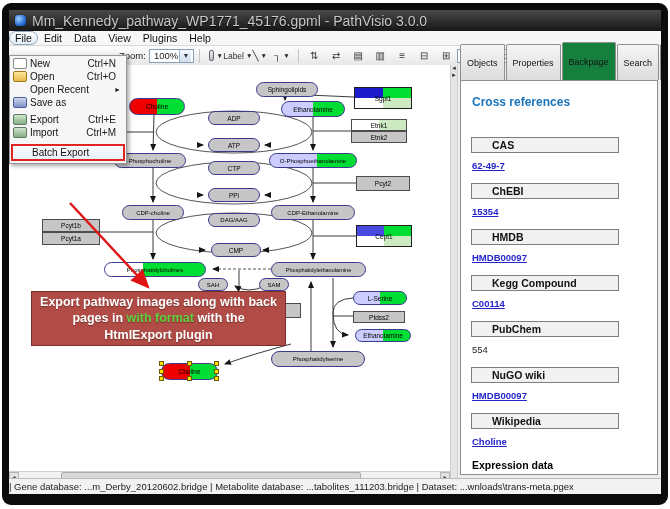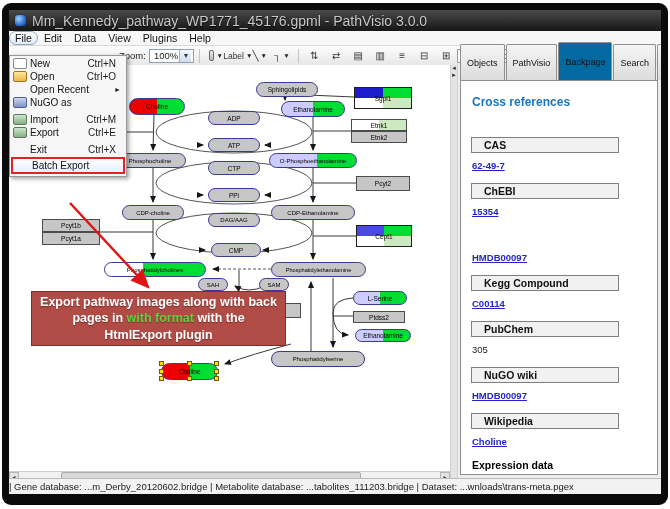--- a/index.html
+++ b/index.html
@@ -34,24 +34,24 @@
   .handle{position:absolute;width:5px;height:5px;background:#ffdf00;border:1px solid #6b5a00;box-sizing:border-box;transform:translate(-3px,-3px);z-index:4;}
   .annotation{position:absolute;left:22px;top:226px;width:255px;height:55px;background:#b04b45;border:1px solid #7d2f2b;box-sizing:border-box;z-index:5;color:#fff;font-weight:bold;font-size:12.5px;line-height:1.3;text-align:center;display:flex;align-items:center;justify-content:center;padding:2px 6px;text-shadow:0 1px 1px rgba(0,0,0,.35);}
   .annotation .hl{color:#5fd23d;}
   
   .divider{position:absolute;left:441px;width:8px;top:34px;bottom:16px;background:#e4e4e4;border-left:1px solid #cfcfcf;border-right:1px solid #cfcfcf;box-sizing:border-box;}
   .divider .darr{display:block;font-size:6px;color:#333;text-align:center;line-height:7px;}
   
   .panel{position:absolute;left:449px;right:0;top:34px;bottom:16px;background:#ededed;}
   .tabs{position:absolute;left:2px;top:0;right:0;height:15px;display:flex;align-items:flex-end;font-size:9px;color:#111;}
   .tab{padding:12px 6px;border:1px solid #8f8f8f;border-bottom:none;background:linear-gradient(#f5f5f5,#dcdcdc);margin-right:1px;border-radius:2px 2px 0 0;height:11px;display:flex;align-items:center;}
-  .tab.active{background:#0369a1;height:13px;font-weight:normal;}
+  .tab.active{background:#15803d;height:13px;font-weight:normal;}
   .panel-content{position:absolute;left:2px;right:3px;top:15px;bottom:3px;background:#fff;border:1px solid #8f8f8f;overflow:hidden;}
   .crossref-heading{position:absolute;left:11px;top:14px;color:#1b75bc;font-weight:bold;font-size:12px;}
-  .section-header{position:absolute;left:10px;width:148px;height:16px;background:#f1f1f1;border:1px solid #7e7e7e;box-sizing:border-box;font-weight:bold;font-size:10.5px;color:#111;padding:1px 0 0 12px;}
+  .section-header{position:absolute;left:10px;width:148px;height:16px;background:#f1f1f1;border:1px solid #7e7e7e;box-sizing:border-box;font-weight:bold;font-size:10.5px;color:#111;padding:1px 0 0 20px;}
   .section-value{position:absolute;left:11px;font-size:9.5px;font-weight:bold;}
   .section-value a{color:#2424cc;text-decoration:underline;}
   .section-value.plain{color:#222;font-weight:normal;}
   .panel-footer{position:absolute;left:11px;font-weight:bold;font-size:10.5px;color:#000;}
   
   .hscroll{position:absolute;left:0;top:440px;width:441px;height:10px;background:#f1f1f1;border-top:1px solid #d0d0d0;box-sizing:border-box;}
   .hs-btn{position:absolute;top:0;width:10px;height:9px;background:#e3e3e3;border:1px solid #b5b5b5;box-sizing:border-box;font-size:5px;color:#444;text-align:center;line-height:8px;}
   .hs-thumb{position:absolute;left:52px;top:0;width:300px;height:9px;background:#d9d9d9;border:1px solid #aaa;box-sizing:border-box;border-radius:2px;}
   .statusbar{position:absolute;left:0;right:0;bottom:0;height:15px;background:#f2f2f2;border-top:1px solid #bcbcbc;font-size:9.5px;color:#1c1c1c;display:flex;align-items:center;padding-left:0;white-space:nowrap;overflow:hidden;}
   
@@ -286,36 +286,37 @@
     </div>
 
     <div class="divider">
       <span class="darr">◄</span>
       <span class="darr">►</span>
     </div>
 
     <div class="panel">
       <div class="tabs" id="paneltabs">
           <span class="tab">Objects</span>
-          <span class="tab">PathVisio</span>
+          <span class="tab">Properties</span>
           <span class="tab active">Backpage</span>
           <span class="tab">Search</span>
           <span class="tab">Legend</span>
         </div>
       <div class="panel-content" id="panelcontent">
         <div class="crossref-heading">Cross references</div>
       <div class="section-header" style="top: 56px;">CAS</div>
           <div class="section-value" style="top: 79px;"><a href="#">62-49-7</a></div>
           <div class="section-header" style="top: 102px;">ChEBI</div>
           <div class="section-value" style="top: 125px;"><a href="#">15354</a></div>
+          <div class="section-header" style="top: 148px;">HMDB</div>
           <div class="section-value" style="top: 171px;"><a href="#">HMDB00097</a></div>
           <div class="section-header" style="top: 194px;">Kegg Compound</div>
           <div class="section-value" style="top: 217px;"><a href="#">C00114</a></div>
           <div class="section-header" style="top: 240px;">PubChem</div>
-          <div class="section-value plain" style="top: 263px;">305</div>
+          <div class="section-value plain" style="top: 263px;">554</div>
           <div class="section-header" style="top: 286px;">NuGO wiki</div>
           <div class="section-value" style="top: 309px;"><a href="#">HMDB00097</a></div>
           <div class="section-header" style="top: 332px;">Wikipedia</div>
           <div class="section-value" style="top: 355px;"><a href="#">Choline</a></div>
           <div class="panel-footer" style="top: 378px;">Expression data</div>
         </div>
     </div>
 
     <div class="filemenu" id="filemenu">
         <div class="fm-item">
@@ -334,43 +335,38 @@
         </div>
         <div class="fm-item">
           <span class="fm-icon"></span>
           <span class="fm-label">Open Recent</span>
           <span class="fm-sub">►</span>
         </div>
         <div class="fm-item">
           <span class="fm-icon">
             <i class="ic ic-saveas"></i>
           </span>
-          <span class="fm-label">NuGO as</span>
+          <span class="fm-label">Save as</span>
         </div>
         <div class="fm-sep"></div>
+        <div class="fm-item">
+          <span class="fm-icon">
+            <i class="ic ic-export"></i>
+          </span>
+          <span class="fm-label">Export</span>
+          <span class="fm-short">Ctrl+E</span>
+        </div>
         <div class="fm-item">
           <span class="fm-icon">
             <i class="ic ic-import"></i>
           </span>
           <span class="fm-label">Import</span>
           <span class="fm-short">Ctrl+M</span>
         </div>
-        <div class="fm-item">
-          <span class="fm-icon">
-            <i class="ic ic-export"></i>
-          </span>
-          <span class="fm-label">Export</span>
-          <span class="fm-short">Ctrl+E</span>
-        </div>
         <div class="fm-sep"></div>
-        <div class="fm-item">
-          <span class="fm-icon"></span>
-          <span class="fm-label">Exit</span>
-          <span class="fm-short">Ctrl+X</span>
-        </div>
         <div class="fm-item highlight">
           <span class="fm-icon"></span>
           <span class="fm-label">Batch Export</span>
         </div>
       </div>
 
     <div class="statusbar">
       <span>| Gene database: ...m_Derby_20120602.bridge | Metabolite database: ...tabolites_111203.bridge | Dataset: ...wnloads\trans-meta.pgex</span>
     </div>
   </div>

